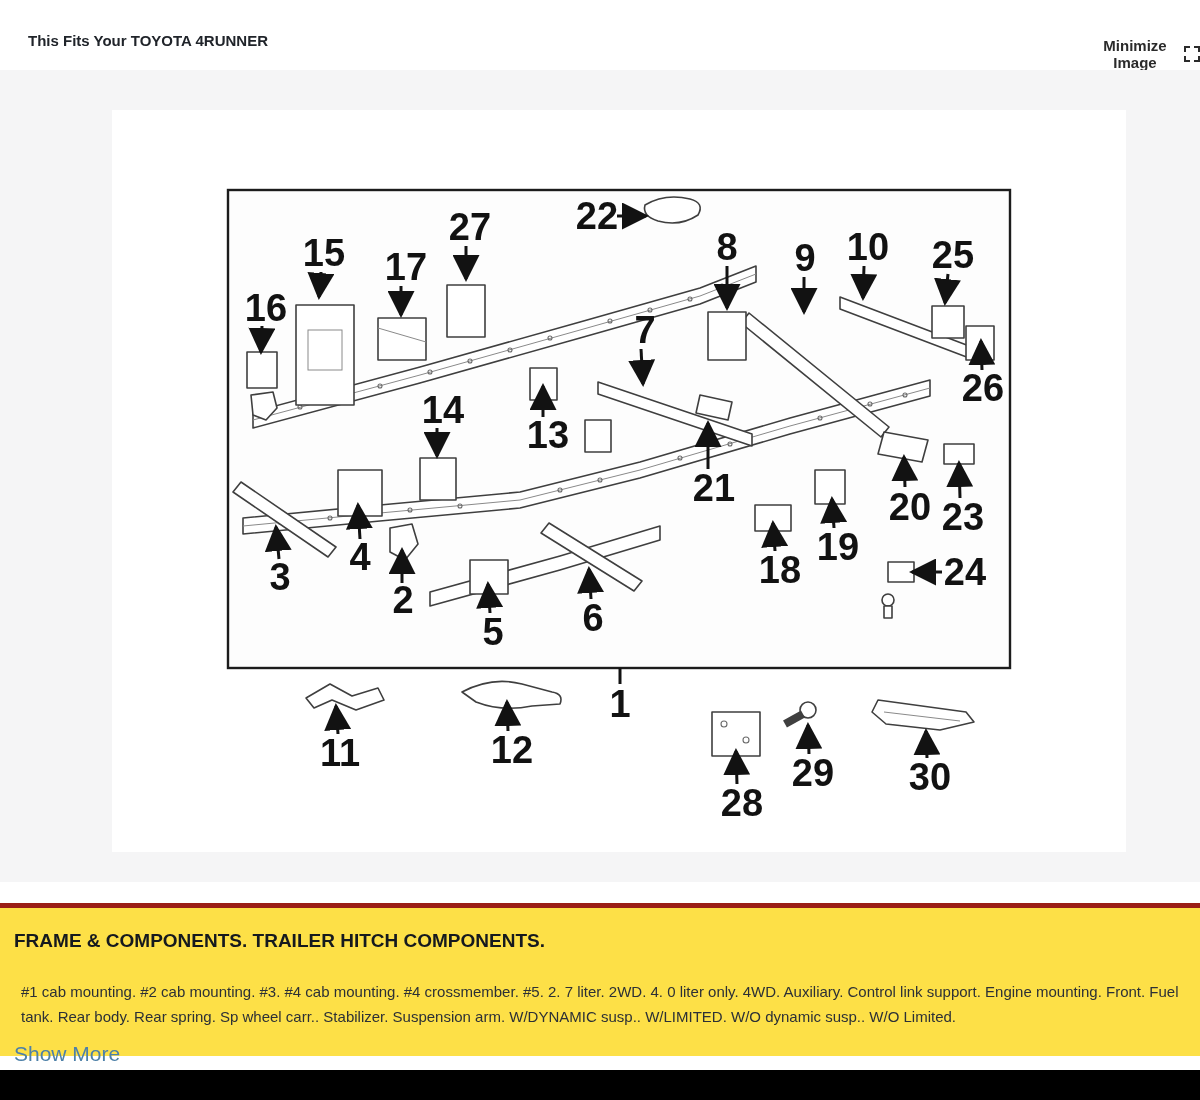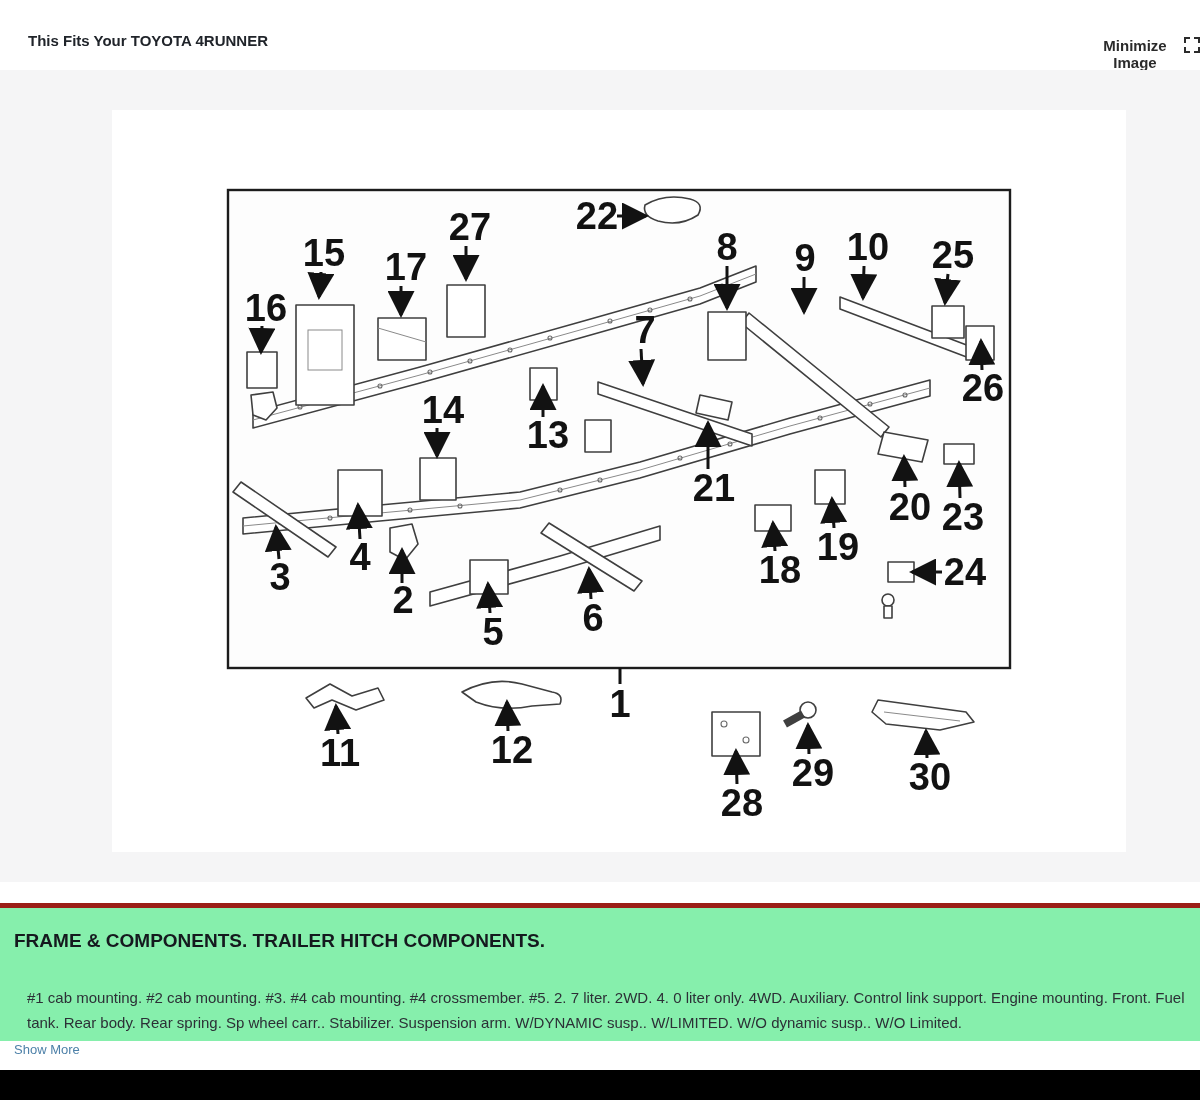--- a/index.html
+++ b/index.html
@@ -3,38 +3,38 @@
 <meta charset="utf-8">
 <style>
   html,body{margin:0;padding:0;background:#fff;}
   .page{position:relative;width:1200px;height:1100px;background:#ffffff;
         font-family:"Liberation Sans",sans-serif;overflow:hidden;}
 
   
   .page-title{position:absolute;left:14px;top:6px;font-size:20px;font-weight:700;
               color:#141414;letter-spacing:-0.2px;white-space:nowrap;}
   .fits-line{position:absolute;left:28px;top:32px;font-size:15px;color:#20242a;font-weight:bold;}
-  .minimize-btn{position:absolute;left:1088px;top:37px;display:flex;
+  .minimize-btn{position:absolute;left:1088px;top:37px;display:flex;align-items:center;
                 gap:2px;font-size:15px;font-weight:600;color:#2b2b2b;cursor:pointer;
                 background:none;border:none;padding:0;font-family:inherit;}
   .minimize-btn svg{display:block;}
 
   
   .image-stage{position:absolute;left:0;top:70px;width:1200px;height:812px;background:#f5f5f6;}
   .image-panel{position:absolute;left:112px;top:40px;width:1014px;height:742px;background:#ffffff;}
   .image-panel svg{display:block;}
 
   
   .red-divider{position:absolute;left:0;top:903px;width:1200px;height:5px;background:#9a1e16;}
-  .details-section{position:absolute;left:0;top:908px;width:1200px;height:133px;background:#86efac;}
+  .details-section{position:absolute;left:0;top:908px;width:1200px;height:148px;background:#fde047;}
   .details-heading{position:absolute;left:14px;top:22px;margin:0;font-size:19px;font-weight:700;
                    color:#15191e;white-space:nowrap;}
-  .details-desc{position:absolute;left:14px;top:64px;width:1172px;margin:13px;font-size:15px;
+  .details-desc{position:absolute;left:14px;top:64px;width:1172px;margin:7px;font-size:15px;
                 line-height:25px;color:#2c3036;}
-  .show-more{position:absolute;left:14px;top:134px;font-size:13px;color:#4d80a8;
+  .show-more{position:absolute;left:14px;top:134px;font-size:21px;color:#4d80a8;
              text-decoration:none;cursor:pointer;}
   .footer-bar{position:absolute;left:0;top:1070px;width:1200px;height:30px;background:#000;}
 
   
   .dbox{fill:#fdfdfd;stroke:#1c1c1c;stroke-width:2.4;}
   .part{fill:#ffffff;stroke:#3f3f3f;stroke-width:1.6;stroke-linejoin:round;}
   .pdetail{fill:none;stroke:#8a8a8a;stroke-width:1;}
   .rv{fill:none;stroke:#6a6a6a;stroke-width:1.1;}
   .callout-line{stroke:#121212;stroke-width:3;fill:none;}
   .callout-num{font-family:"Liberation Sans",sans-serif;font-size:38px;font-weight:700;

